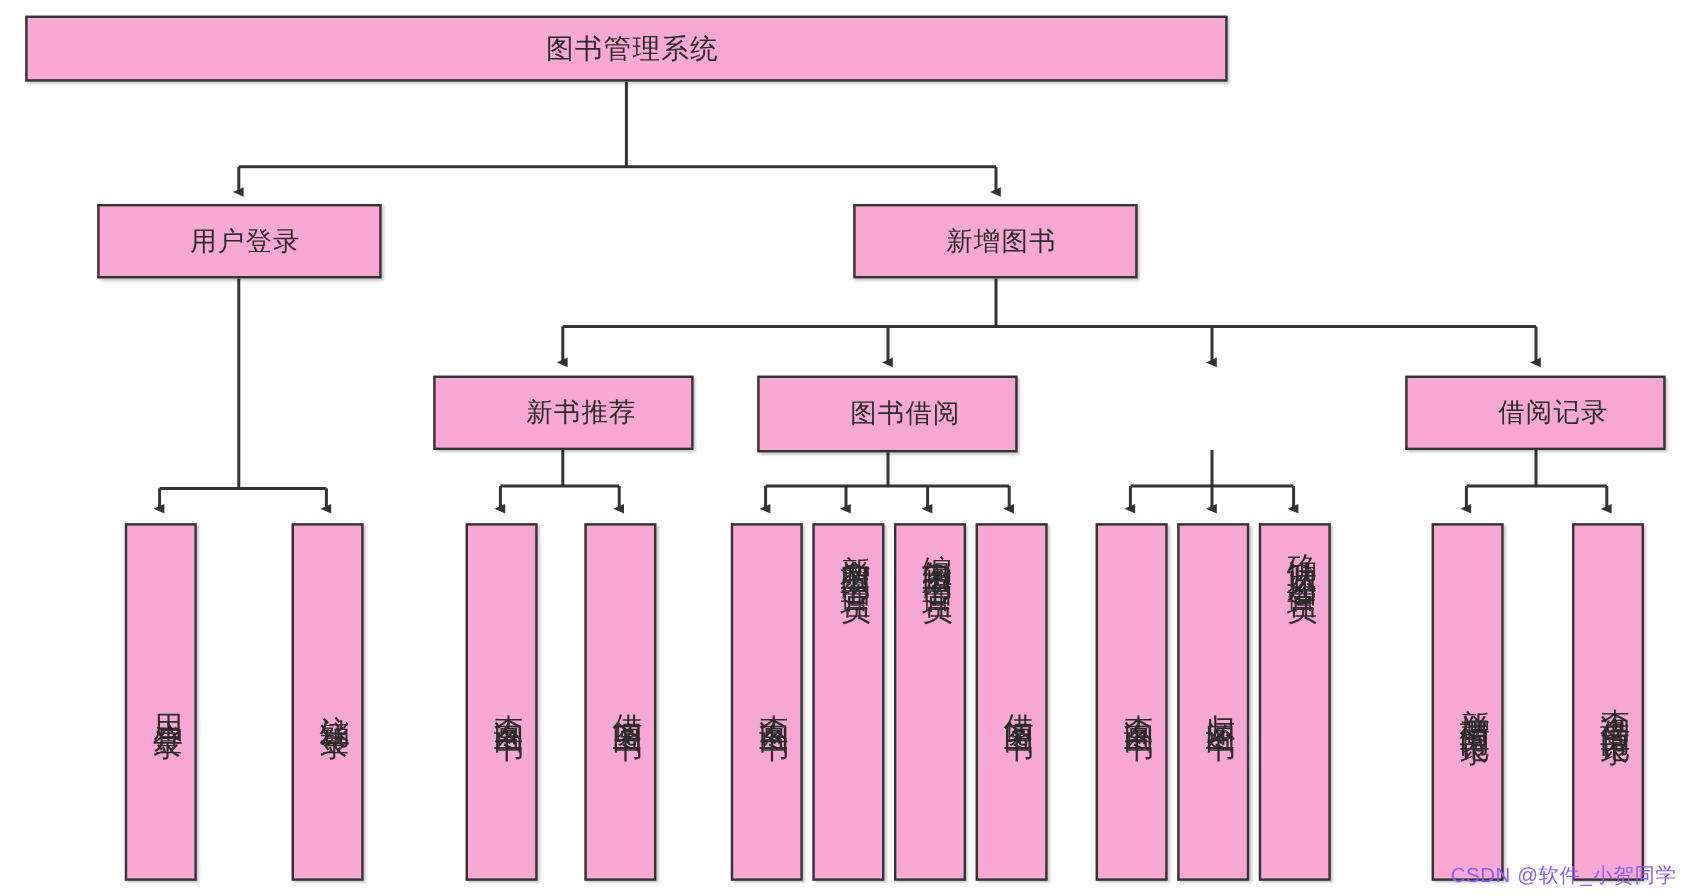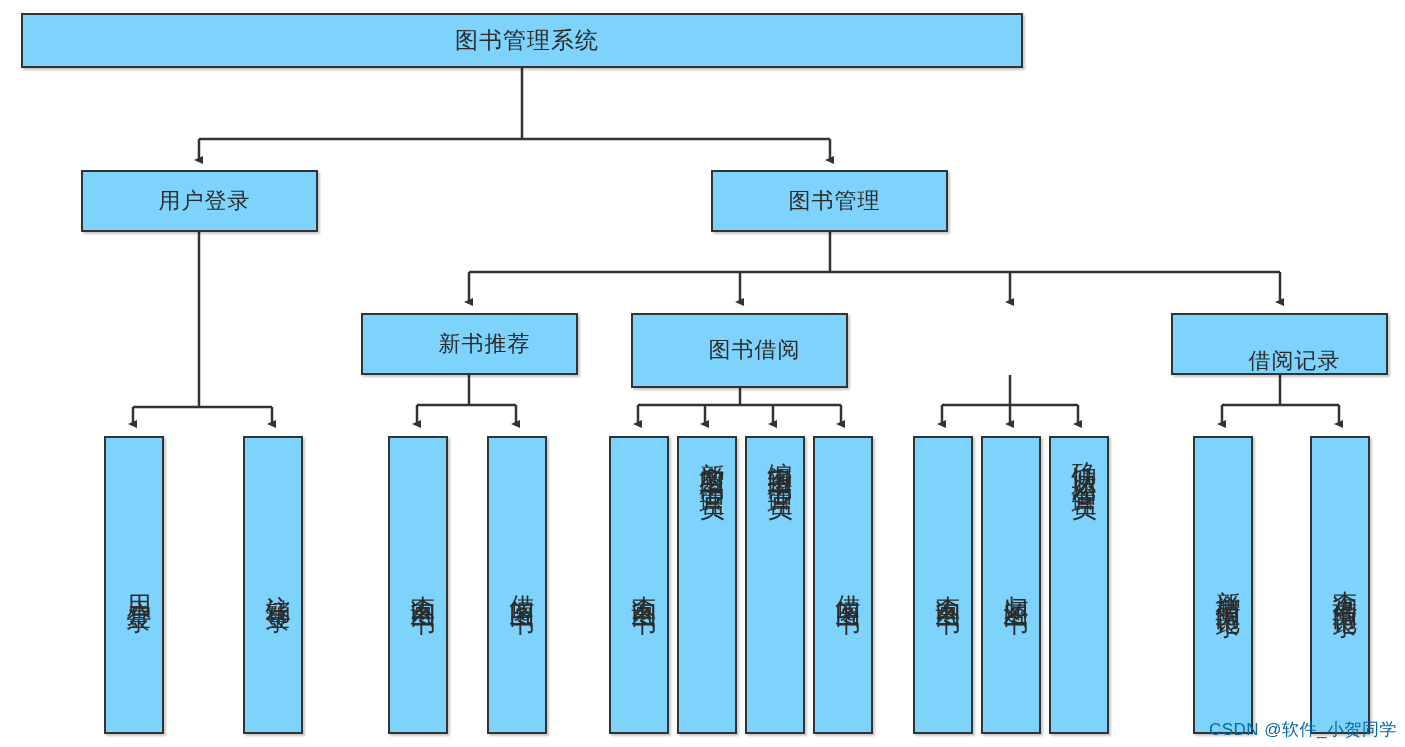--- a/index.html
+++ b/index.html
@@ -22,21 +22,21 @@
     position: absolute;
     left: 0;
     top: 0;
     width: 1405px;
     height: 747px;
     pointer-events: none;
   }
   .node {
     position: absolute;
     box-sizing: border-box;
-    background: #7dd3fc;
+    background: #f9a8d4;
     border: 2px solid #333333;
     box-shadow: 2px 2px 2px rgba(0,0,0,0.22);
     display: flex;
     align-items: center;
     justify-content: center;
     color: #2b2b2b;
     z-index: 2;
     padding-left: 10px;
   }
   .node .label {
@@ -63,21 +63,21 @@
   }
   .node.leaf.centered {
     align-items: center;
     padding-top: 0;
   }
   .watermark {
     position: absolute;
     right: 8px;
     bottom: 6px;
     font-size: 17px;
-    color: #0369a1;
+    color: #8b5cf6;
     letter-spacing: 0.5px;
     z-index: 5;
     white-space: nowrap;
   }
 </style>
 </head>
 <body>
 
 <div id="canvas">
 
@@ -132,30 +132,30 @@
   </svg>
 
   <div class="node root" style="left:21px; top:13px; width:1002px; height:55px;">
     <span class="label">图书管理系统</span>
   </div>
 
   <div class="node lvl2" style="left:81px; top:170px; width:237px; height:62px;">
     <span class="label">用户登录</span>
   </div>
   <div class="node lvl2" style="left:711px; top:170px; width:237px; height:62px;">
-    <span class="label">图书管理</span>
+    <span class="label">新增图书</span>
   </div>
 
   <div class="node lvl3" style="left:361px; top:313px; width:217px; height:62px;">
     <span class="label">新书推荐</span>
   </div>
-  <div class="node lvl3" style="left:631px; top:313px; width:217px; height:75px;">
+  <div class="node lvl3" style="left:631px; top:313px; width:217px; height:64px;">
     <span class="label">图书借阅</span>
   </div>
-  <div class="node lvl3" style="left:1171px; top:313px; width:217px; height:62px;align-items:flex-end;">
+  <div class="node lvl3" style="left:1171px; top:313px; width:217px; height:62px;">
     <span class="label">借阅记录</span>
   </div>
 
   <div class="node leaf centered" style="left:104px; top:436px; width:60px; height:298px;">
     <span class="label">用户登录</span>
   </div>
   <div class="node leaf centered" style="left:243px; top:436px; width:60px; height:298px;">
     <span class="label">注销登录</span>
   </div>
 

